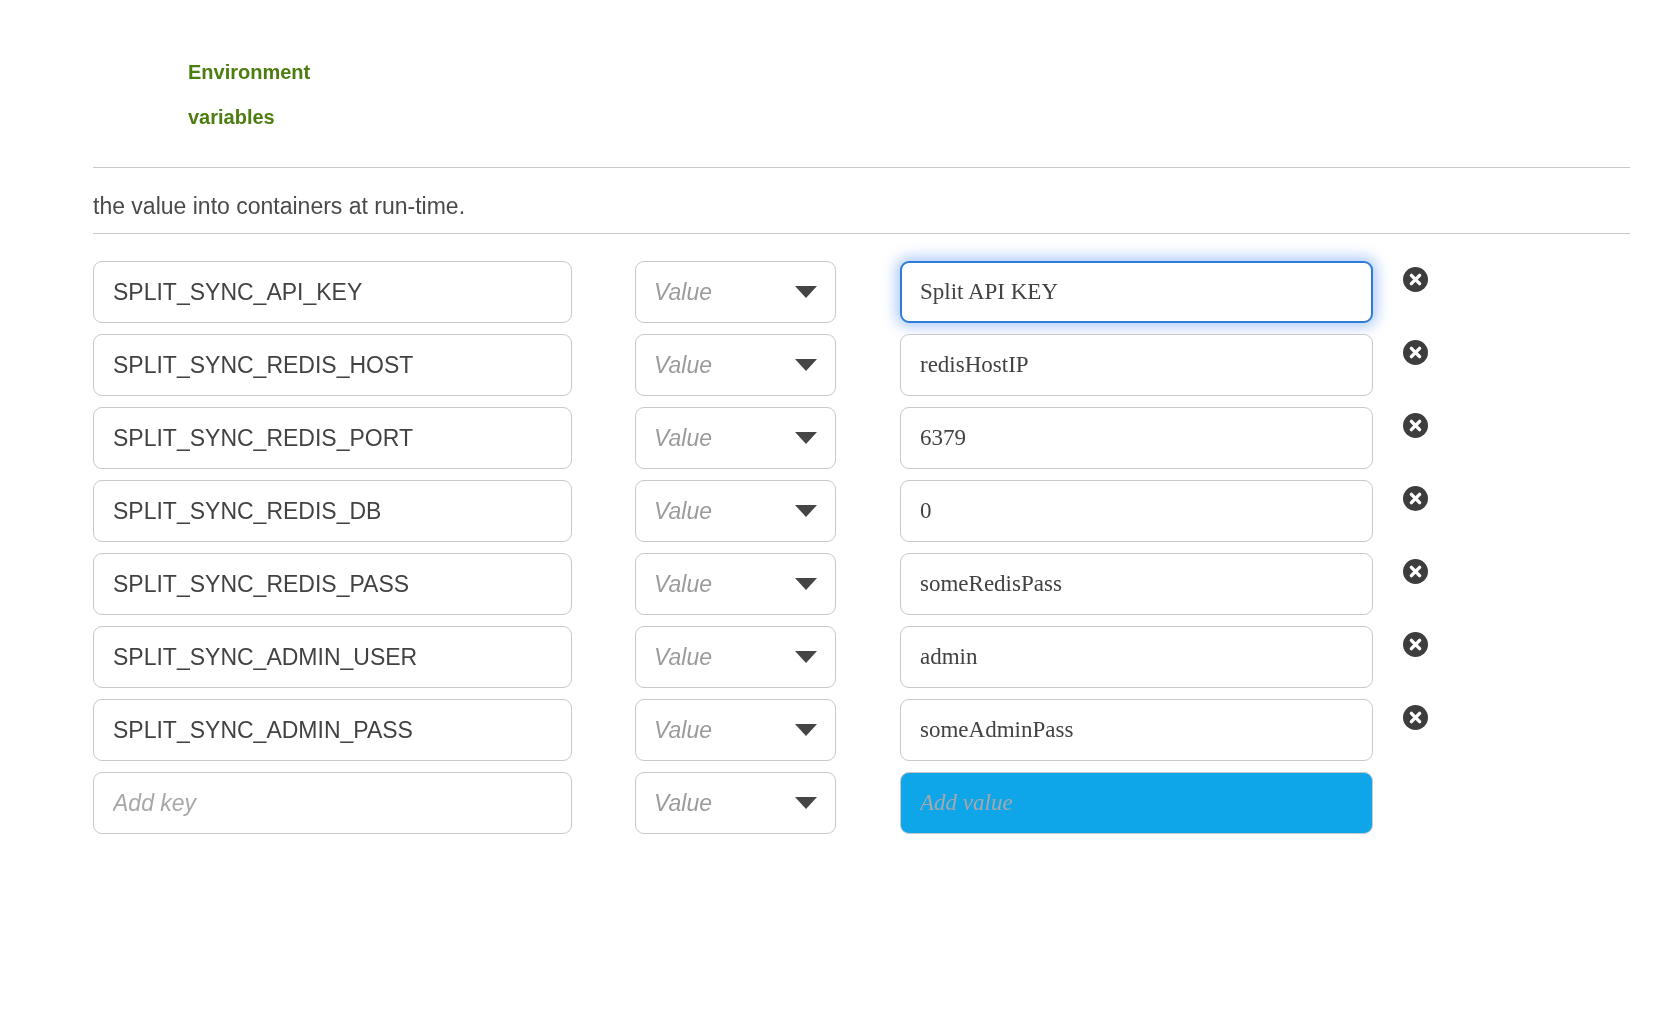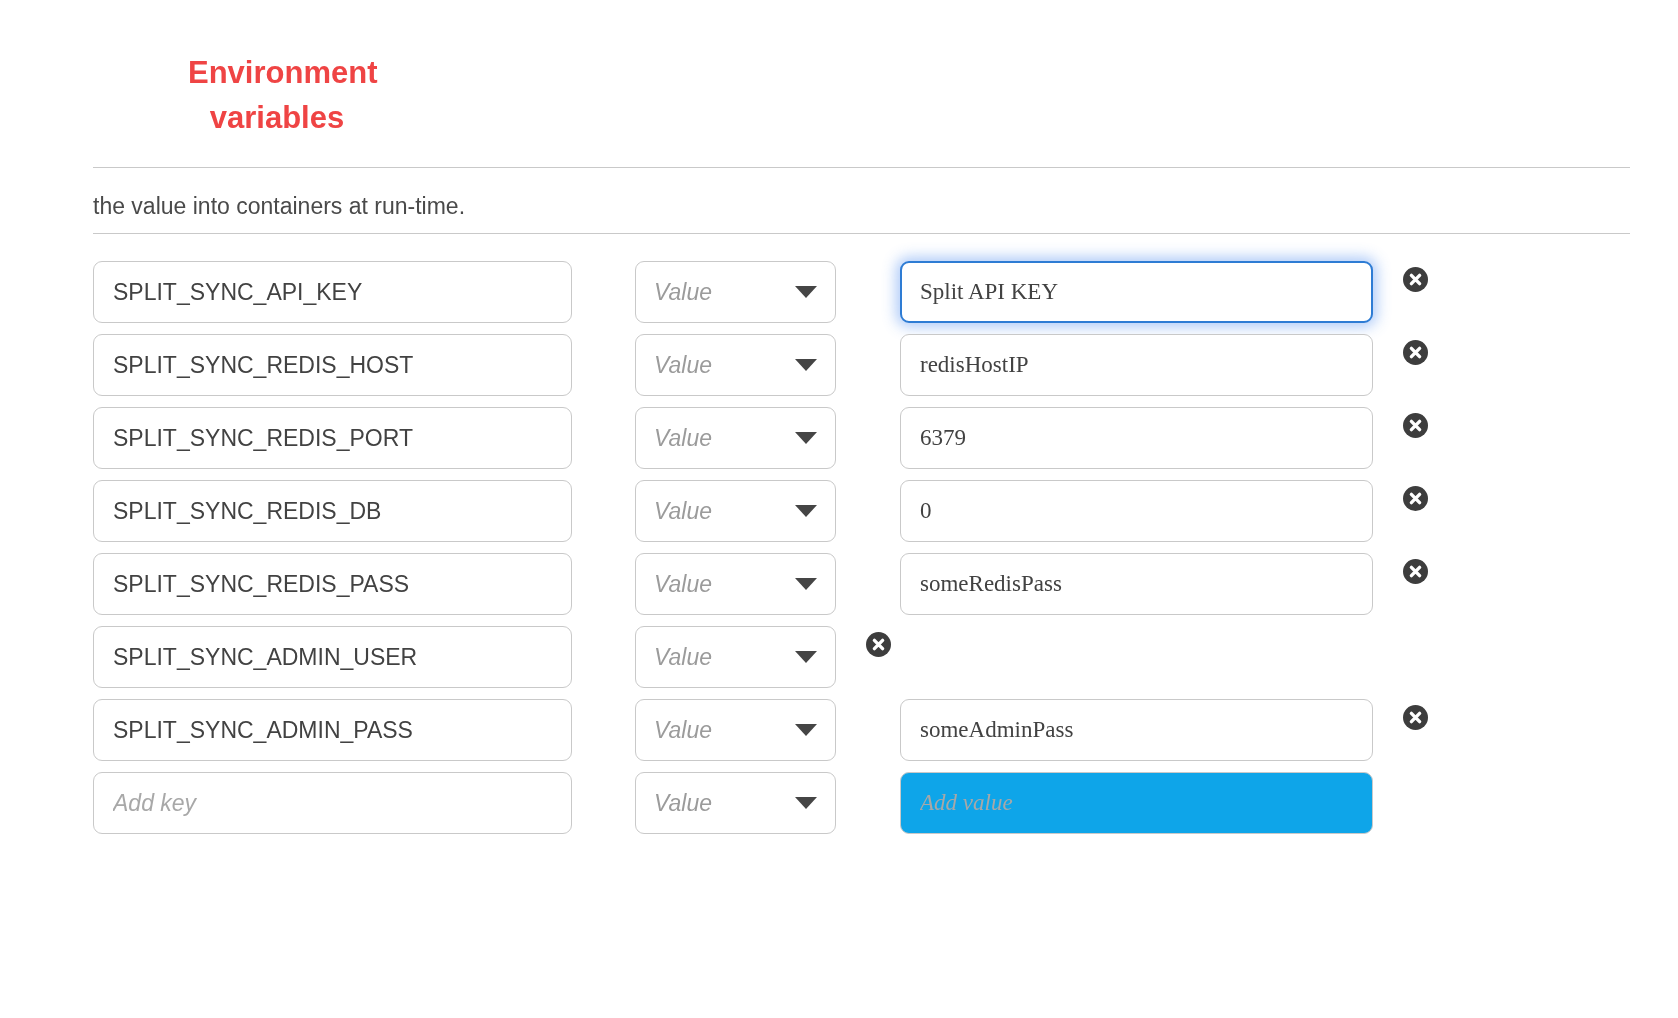--- a/index.html
+++ b/index.html
@@ -8,25 +8,25 @@
     background: #ffffff;
     font-family: "Liberation Sans", "DejaVu Sans", sans-serif;
     overflow: hidden;
   }
   .page { position: relative; width: 1678px; height: 1018px; }
 
   .label-col {
     margin-top: 50px;
     margin-left: 188px;
     width: 178px;
-    text-align: center;
-    font-size: 31px;
+    text-align: left;
+    font-size: 20px;
     font-weight: bold;
     line-height: 45px;
-    color: #ef4444;
+    color: #4d7c0f;
   }
 
   hr.divider {
     border: none;
     border-top: 1px solid #c9c9c9;
     margin-left: 93px;
     width: 1537px;
   }
   .divider-top { margin-top: 27px; }
   .divider-mid { margin-top: 7px; }
@@ -215,20 +215,21 @@
           </svg>
       </button>
     </div>
 
     <div class="row">
       <input class="key-input" value="SPLIT_SYNC_ADMIN_USER" style="">
       <div class="type-select">
         <span class="type-text">Value</span>
         <span class="caret"></span>
       </div>
+      <input class="value-input" value="admin" style="">
       <button class="remove-btn">
         <svg width="25" height="25" viewBox="0 0 25 25">
             <circle cx="12.5" cy="12.5" r="12.5" fill="#3d3d3d"></circle>
             <path d="M8.4 8.4 L16.6 16.6 M16.6 8.4 L8.4 16.6" stroke="#ffffff" stroke-width="3.4" stroke-linecap="round"></path>
           </svg>
       </button>
     </div>
 
     <div class="row">
       <input class="key-input" value="SPLIT_SYNC_ADMIN_PASS" style="">

